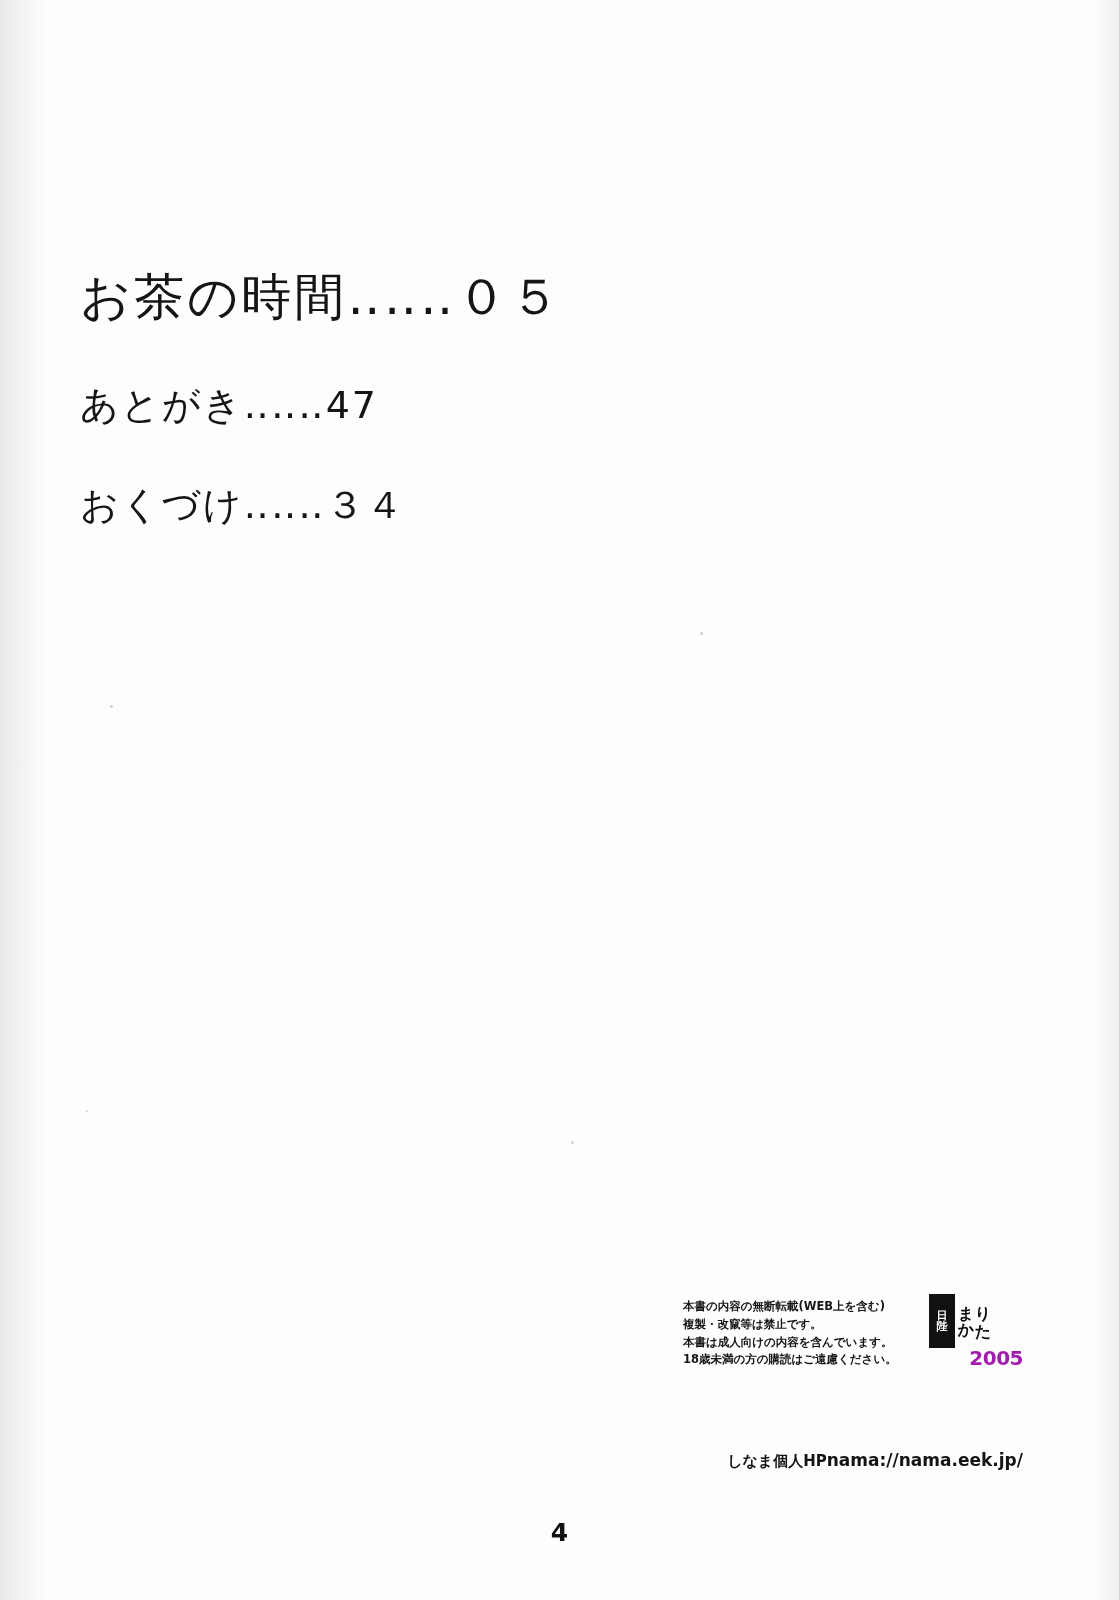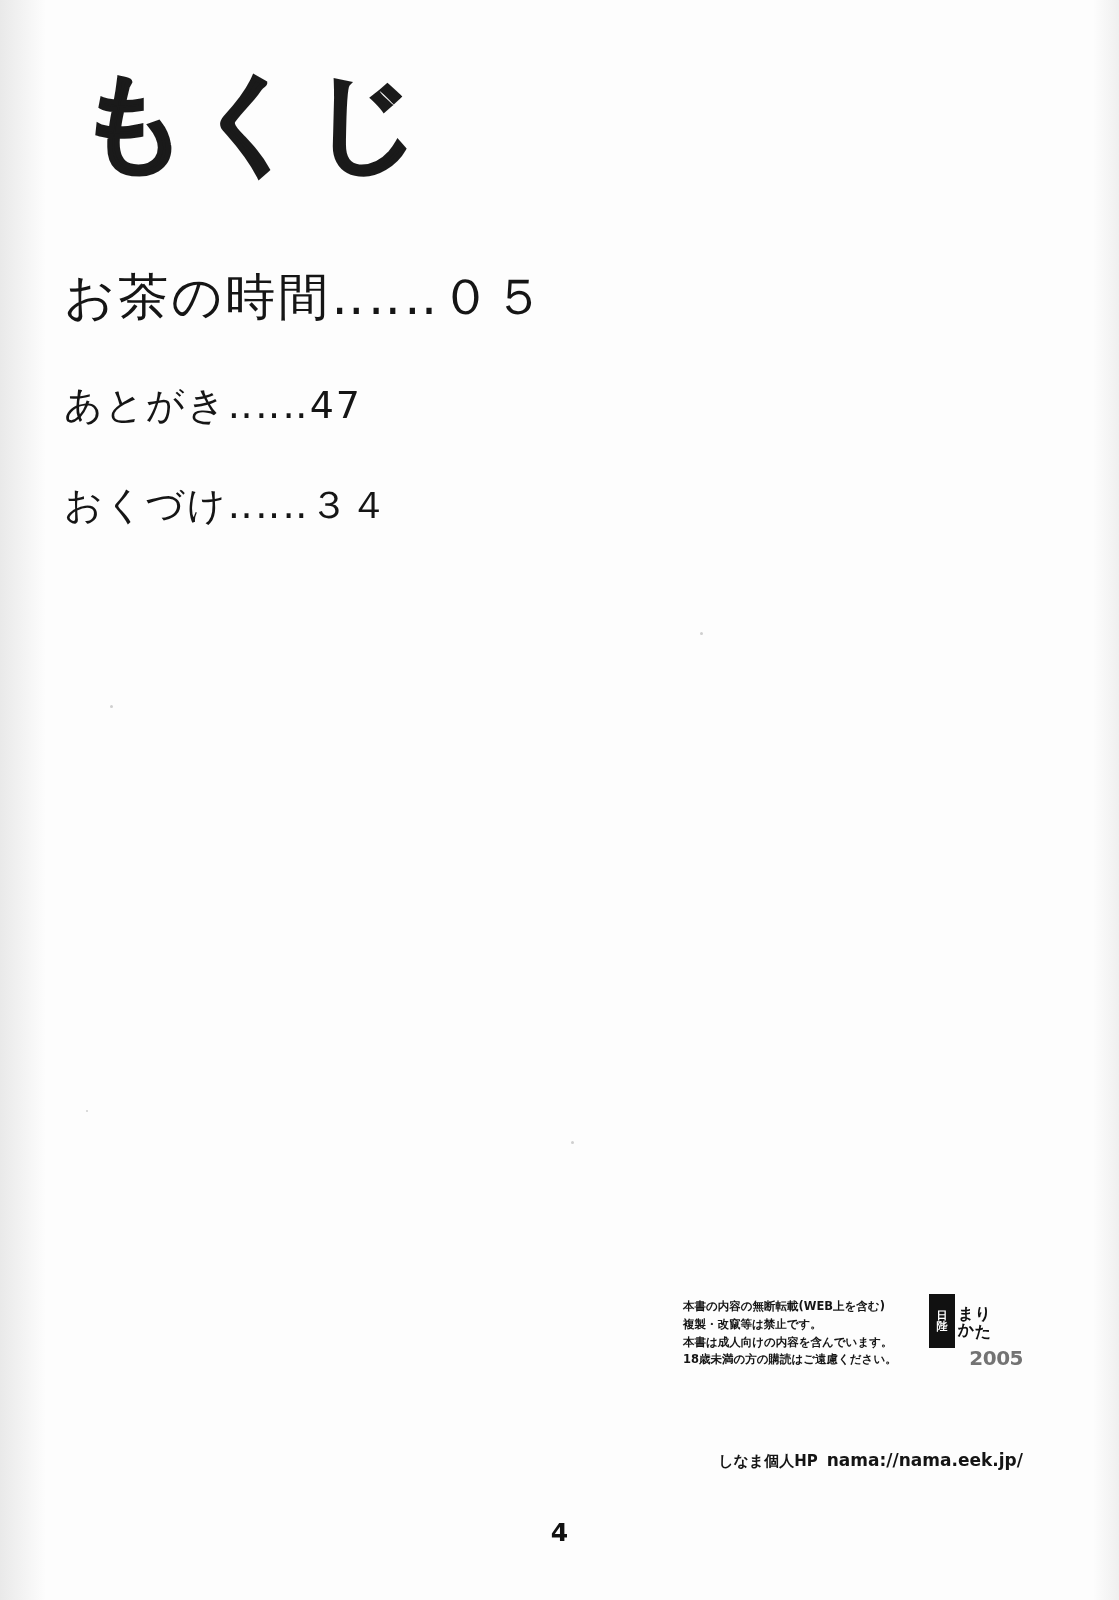--- a/index.html
+++ b/index.html
@@ -46,21 +46,21 @@
     font-size: 108px;
     font-weight: bold;
     letter-spacing: 6px;
     color: #1a1a1a;
     line-height: 1.1;
     -webkit-text-stroke: 2px #1a1a1a;
   }
 
   .toc {
     position: absolute;
-    left: 64px;
+    left: 80px;
     top: 272px;
     width: 780px;
   }
   .toc-entry {
     font-family: "DejaVu Sans", sans-serif;
     color: #151515;
     white-space: nowrap;
     line-height: 1.0;
   }
   .toc-entry.big {
@@ -131,42 +131,42 @@
     writing-mode: vertical-rl;
     text-orientation: upright;
     letter-spacing: 0px;
   }
   .stamp-year {
     text-align: right;
     font-size: 20px;
     font-weight: bold;
     letter-spacing: -0.5px;
     line-height: 1.0;
-    color: #737373;
+    color: #a21caf;
   }
 
   .urls {
     position: absolute;
     right: 96px;
     top: 1448px;
     width: 470px;
     text-align: right;
     font-size: 17px;
     font-weight: bold;
     color: #141414;
     line-height: 1.5;
     font-family: "DejaVu Sans", sans-serif;
   }
   .urls .row {
     display: block;
     white-space: nowrap;
   }
   .urls .hp-label {
     font-size: 15px;
-    margin-right: 9px;
+    margin-right: 0;
   }
 
   .page-number {
     position: absolute;
     left: 0;
     right: 0;
     top: 1518px;
     text-align: center;
     font-size: 25px;
     font-weight: bold;
@@ -185,21 +185,20 @@
 </head>
 <body>
 
 <div class="page">
 
   <div class="speck" style="left:110px;top:705px;width:3px;height:3px;"></div>
   <div class="speck" style="left:700px;top:632px;width:3px;height:3px;"></div>
   <div class="speck" style="left:571px;top:1141px;width:3px;height:3px;"></div>
   <div class="speck" style="left:86px;top:1110px;width:2px;height:2px;"></div>
 
-  <div class="title">もくじ</div>
 
   <div class="toc">
     <div class="toc-entry big">
       <span>お茶の時間‥‥‥</span><span>０５</span>
     </div>
     <div class="toc-entry small">
       <span>あとがき‥‥‥</span><span>47</span>
     </div>
     <div class="toc-entry small">
       <span>おくづけ‥‥‥</span><span>３４</span>

